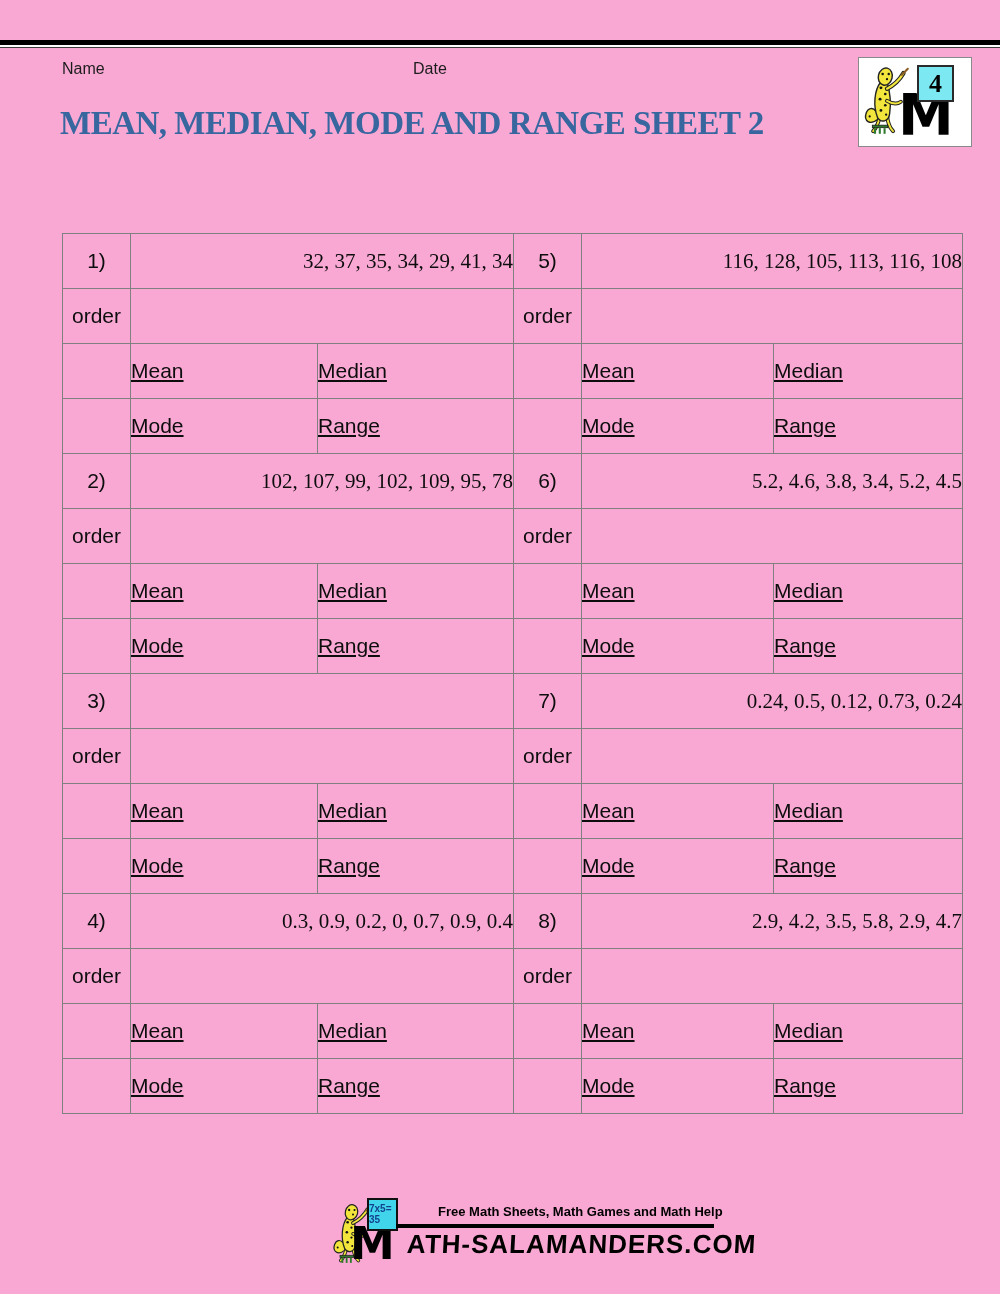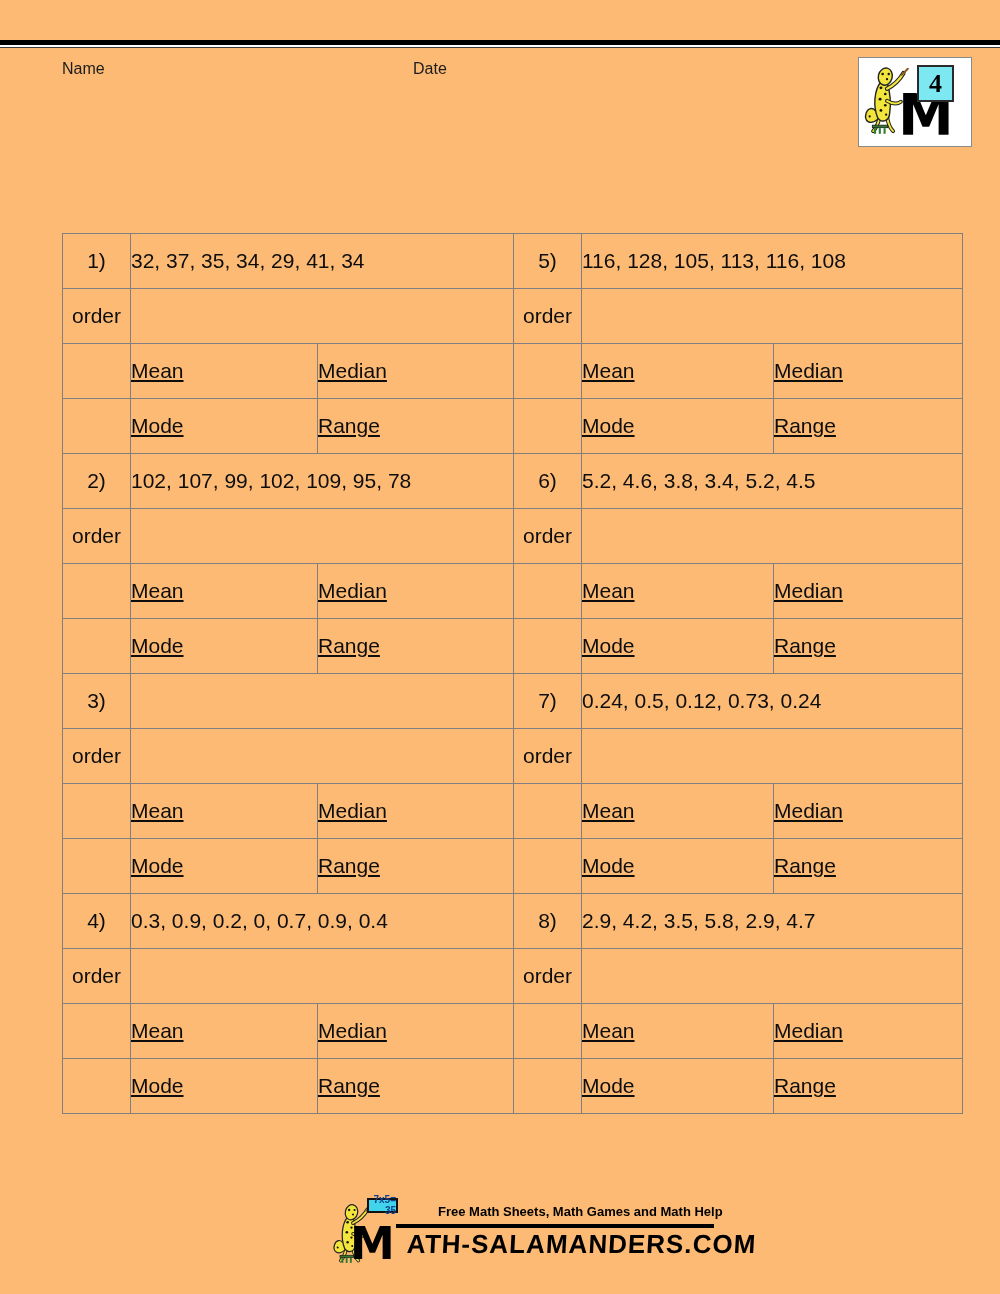--- a/index.html
+++ b/index.html
@@ -4,21 +4,21 @@
 <style>
   :root{
     --title-blue:#38669f;
     --table-border:#808080;
     --board-cyan:#40d5ea;
     --badge-cyan:#7ce9f2;
     --salamander-yellow:#f2e53b;
   }
   html,body{margin:0;padding:0;background:#fff;}
   .page{
-    position:relative;width:1000px;height:1294px;background:#fdba74;
+    position:relative;width:1000px;height:1294px;background:#f9a8d4;
     font-family:"Liberation Sans", sans-serif;color:#111;overflow:hidden;
   }
   
   .top-rule{position:absolute;left:0;top:40px;width:1000px;}
   .top-rule .thick{height:5px;background:#000;}
   .top-rule .gap{height:2px;background:#fff;}
   .top-rule .thin{height:1px;background:#3c3c3c;}
 
   .name-label{position:absolute;left:62px;top:60px;font-size:16px;color:#1c1c1c;}
   .date-label{position:absolute;left:413px;top:60px;font-size:16px;color:#1c1c1c;}
@@ -39,31 +39,31 @@
     letter-spacing:-0.5px;color:var(--title-blue);}
   .instruction{position:absolute;left:60px;top:177px;font-size:22.5px;color:#0d0d0d;}
 
   table.ws{position:absolute;left:62px;top:233px;width:900px;
     border-collapse:collapse;table-layout:fixed;
     border:1px solid #6e6e6e;}
   table.ws td{border:1px solid var(--table-border);padding:0;overflow:hidden;
     font-size:21px;color:#0d0d0d;}
   table.ws tr{height:55px;}
   td.num{text-align:center;}
-  td.data{text-align:left;}
+  td.data{text-align:right;font-family:Liberation Serif, serif;}
   td.order{text-align:center;font-size:16px;}
   td.stat{text-align:left;padding-left:17px;text-decoration:underline;}
   td.blank{}
 
   
   .footer{position:absolute;left:330px;top:1198px;width:392px;height:80px;}
   .footer .sala{position:absolute;left:0px;top:4px;}
-  .f-board{position:absolute;left:37px;top:0px;width:31px;height:15px;
+  .f-board{position:absolute;left:37px;top:0px;width:31px;height:33px;
     background:var(--board-cyan);border:2px solid #101010;box-sizing:border-box;
-    display:flex;flex-direction:column;align-items:flex-end;justify-content:center;
+    display:flex;flex-direction:column;align-items:flex-start;justify-content:center;
     font-size:10px;line-height:1.05;font-weight:700;color:#14418f;}
   .f-bigm{position:absolute;left:20px;top:23px;font-size:45px;line-height:1;
     font-weight:900;font-family:"DejaVu Sans",sans-serif;color:#000;}
   .f-tagline{position:absolute;left:88px;top:6px;font-size:13px;font-weight:700;
     white-space:nowrap;color:#000;margin-left:20px;}
   .f-rule{position:absolute;left:66px;top:26px;width:318px;height:4px;background:#000;}
   .f-site{position:absolute;left:77px;top:31px;font-size:26px;font-weight:800;
     letter-spacing:1px;white-space:nowrap;color:#000;transform:skewX(-3deg);
     font-family:"Liberation Sans",sans-serif;}
 </style>
@@ -123,20 +123,21 @@
   <div class="date-label">Date</div>
 
   <div class="logo-box">
     <svg class="sala" width="52" height="70">
         <use href="#sala"></use>
       </svg>
     <div class="big-m">M</div>
     <div class="badge">4</div>
   </div>
 
+  <div class="sheet-title">MEAN, MEDIAN, MODE AND RANGE SHEET 2</div>
 
   <table class="ws">
     <colgroup>
       <col style="width:68px">
         <col style="width:187px">
         <col style="width:196px">
       <col style="width:68px">
         <col style="width:192px">
         <col style="width:189px">
     </colgroup>

